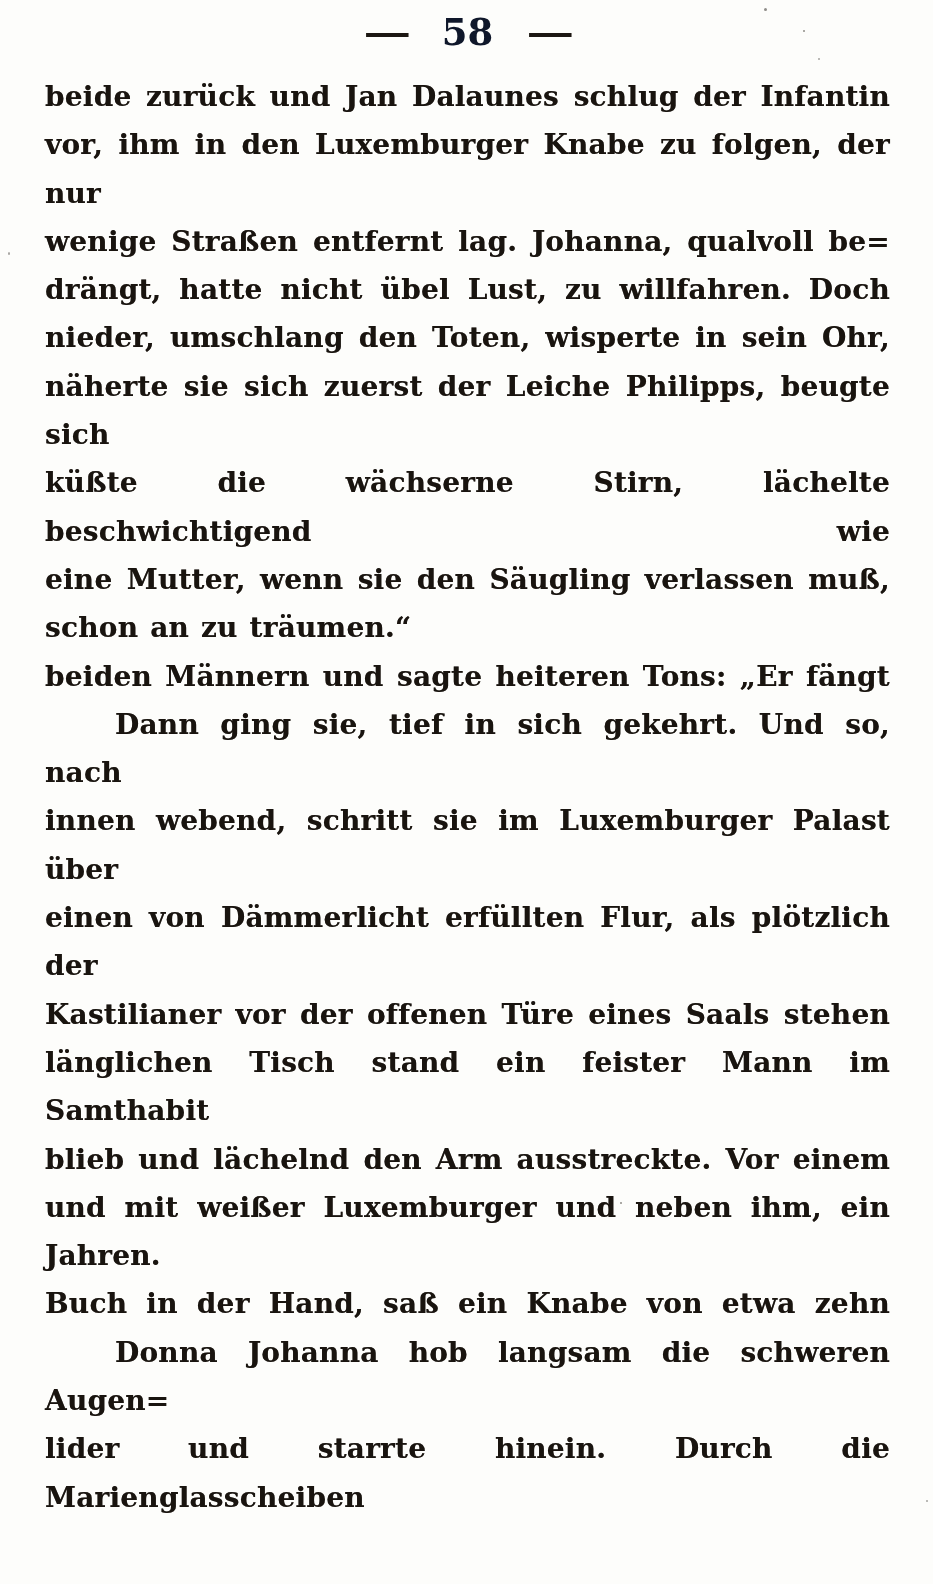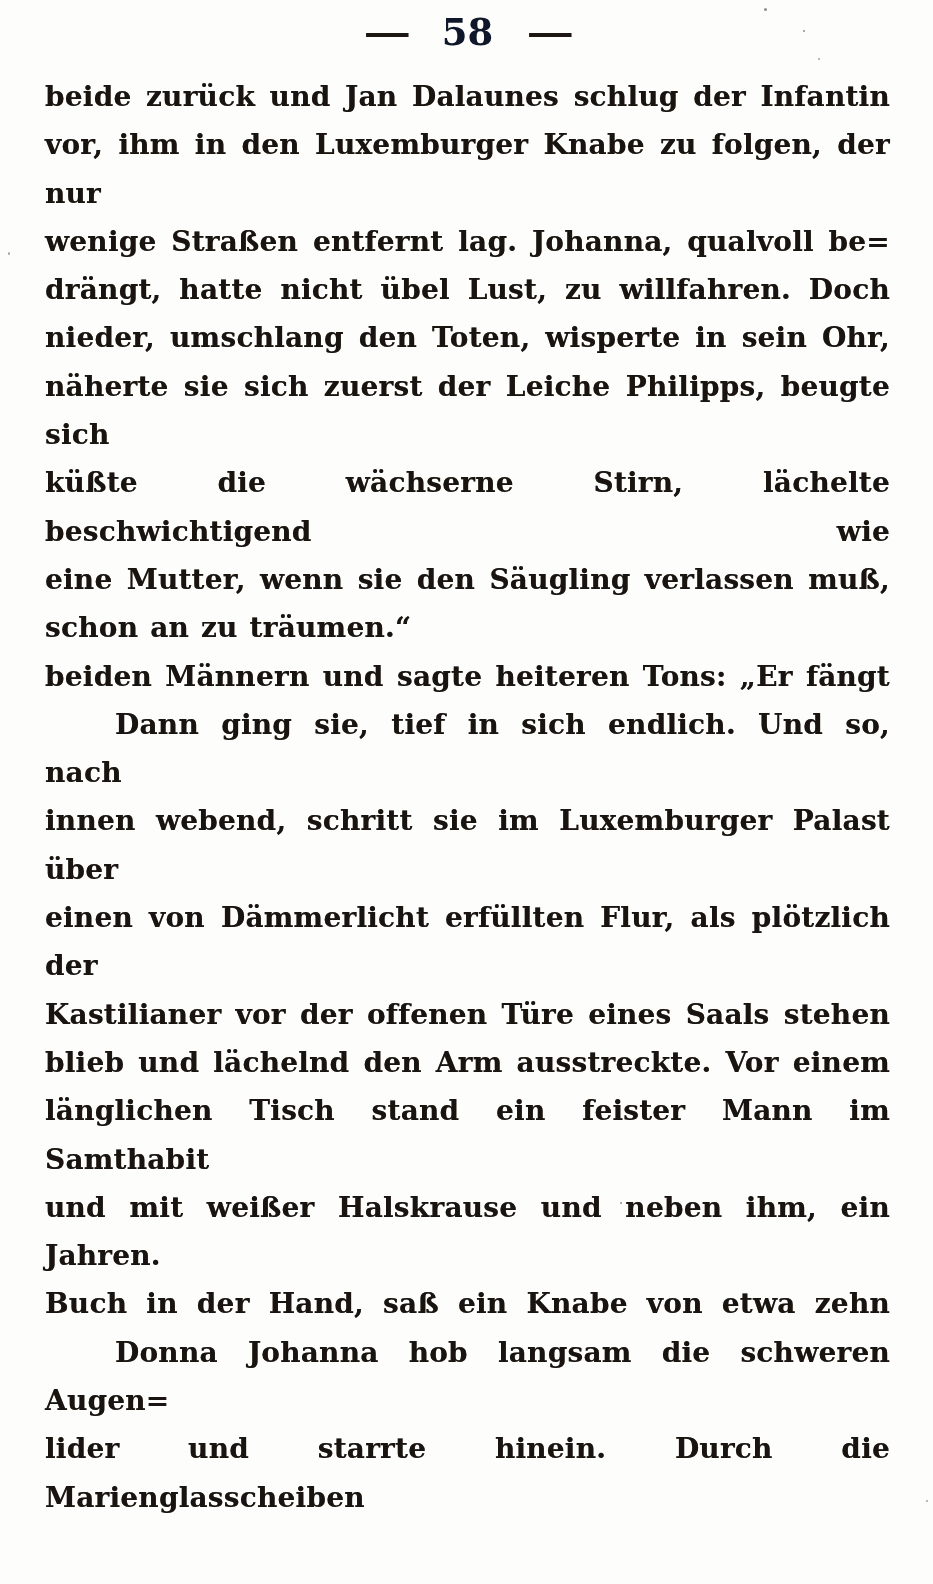--- a/index.html
+++ b/index.html
@@ -93,27 +93,27 @@
       <div class="line">drängt, hatte nicht übel Lust, zu willfahren. Doch</div>
       <div class="line">nieder, umschlang den Toten, wisperte in sein Ohr,</div>
       <div class="line">näherte sie sich zuerst der Leiche Philipps, beugte sich</div>
       <div class="line">küßte die wächserne Stirn, lächelte beschwichtigend wie</div>
       <div class="line">eine Mutter, wenn sie den Säugling verlassen muß,</div>
       <div class="line last">schon an zu träumen.“</div>
       <div class="line">beiden Männern und sagte heiteren Tons: „Er fängt</div>
     </div>
 
     <div class="paragraph">
-      <div class="line indent">Dann ging sie, tief in sich endlich. Und so, nach</div>
+      <div class="line indent">Dann ging sie, tief in sich gekehrt. Und so, nach</div>
       <div class="line">innen webend, schritt sie im Luxemburger Palast über</div>
       <div class="line">einen von Dämmerlicht erfüllten Flur, als plötzlich der</div>
       <div class="line">Kastilianer vor der offenen Türe eines Saals stehen</div>
+      <div class="line">länglichen Tisch stand ein feister Mann im Samthabit</div>
       <div class="line">blieb und lächelnd den Arm ausstreckte. Vor einem</div>
-      <div class="line">länglichen Tisch stand ein feister Mann im Samthabit</div>
-      <div class="line">und mit weißer Halskrause und neben ihm, ein</div>
+      <div class="line">und mit weißer Luxemburger und neben ihm, ein</div>
       <div class="line last">Jahren.</div>
       <div class="line">Buch in der Hand, saß ein Knabe von etwa zehn</div>
     </div>
 
     <div class="paragraph">
       <div class="line indent">Donna Johanna hob langsam die schweren Augen=</div>
       <div class="line">lider und starrte hinein. Durch die Marienglasscheiben</div>
 
     </div>
 

